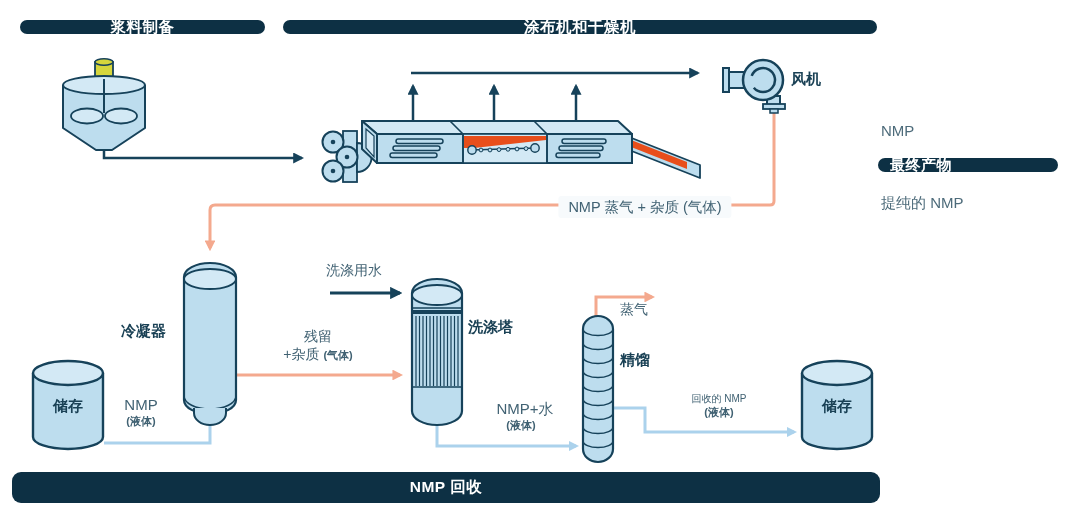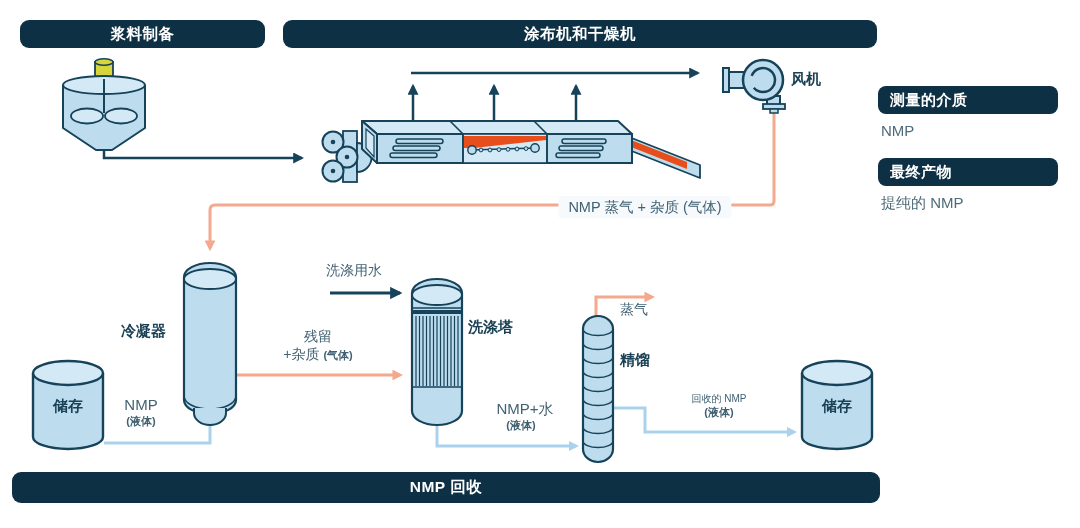--- a/index.html
+++ b/index.html
@@ -2,21 +2,21 @@
 <html style="--navy: #0d3044; --outline: #16425a; --fill_light: #bdddee; --fill_lighter: #d3e9f5; --salmon: #f4a98e; --blue_line: #abd2ec; --orange: #e84e1b; --yellow: #d6d63c; --label_dark: #1a4155; --label_flow: #416273;"><head>
 <meta charset="utf-8">
 <style>
   * { margin:0; padding:0; box-sizing:border-box; }
   html,body { background:#ffffff; }
   body { font-family:"Liberation Sans","DejaVu Sans",sans-serif; }
   .canvas { position:relative; width:1080px; height:528px; background:#fff; overflow:hidden; }
   svg { position:absolute; left:0; top:0; }
   .hdr {
     position:absolute; background:var(--navy,#0d3044); color:#fff;
-    font-weight:bold; font-size:15.5px; height:28px; border-radius:9px;
+    font-weight:bold; font-size:15.5px; height:14px; border-radius:9px;
     display:flex; align-items:center; justify-content:center; letter-spacing:0.5px;
   }
   .side-hdr { justify-content:flex-start; padding:0 12px; font-size:15px; border-radius:8px; }
   .side-val { position:absolute; color:#4d6b7a; font-size:15px; }
   .lbl { position:absolute; color:var(--label_flow,#416273); font-size:14px; font-weight:500; white-space:nowrap; line-height:1.25; }
   .lbl.bold { color:var(--label_dark,#1a4155); font-weight:bold; font-size:15px; }
   .lbl .state { font-size:11px; font-weight:700; }
   .center { transform:translateX(-50%); text-align:center; }
   .vapor-box { background:#f7fafc; padding:2px 10px; border-radius:3px; font-size:14.5px; }
 </style>
@@ -157,21 +157,20 @@
     <g stroke="var(--outline,#16425a)">
       <path d="M802,373 V437 A35,12 0 0 0 872,437 V373" fill="var(--fill_light,#bdddee)" stroke-width="2.4"></path>
       <ellipse cx="837" cy="373" rx="35" ry="12" fill="var(--fill_lighter,#d3e9f5)" stroke-width="2.4"></ellipse>
     </g>
   </svg>
 
   <div class="hdr" style="left:20px; top:20px; width:245px;">浆料制备</div>
   <div class="hdr" style="left:283px; top:20px; width:594px;">涂布机和干燥机</div>
   <div class="hdr" style="left:12px; top:472px; width:868px; height:31px;">NMP 回收</div>
 
-  <div class="hdr side-hdr" style="left:878px; top:86px; width:180px;">测量的介质</div>
   <div class="side-val" style="left:881px; top:122px;">NMP</div>
   <div class="hdr side-hdr" style="left:878px; top:158px; width:180px;">最终产物</div>
   <div class="side-val" style="left:881px; top:194px;">提纯的 NMP</div>
 
   <div class="lbl bold" style="left:791px; top:70px;">风机</div>
   <div class="lbl bold" style="left:121px; top:322px;">冷凝器</div>
   <div class="lbl bold" style="left:468px; top:318px;text-align:center;">洗涤塔</div>
   <div class="lbl bold" style="left:620px; top:351px;">精馏</div>
   <div class="lbl bold center" style="left:68px; top:397px;">储存</div>
   <div class="lbl bold center" style="left:837px; top:397px;">储存</div>

